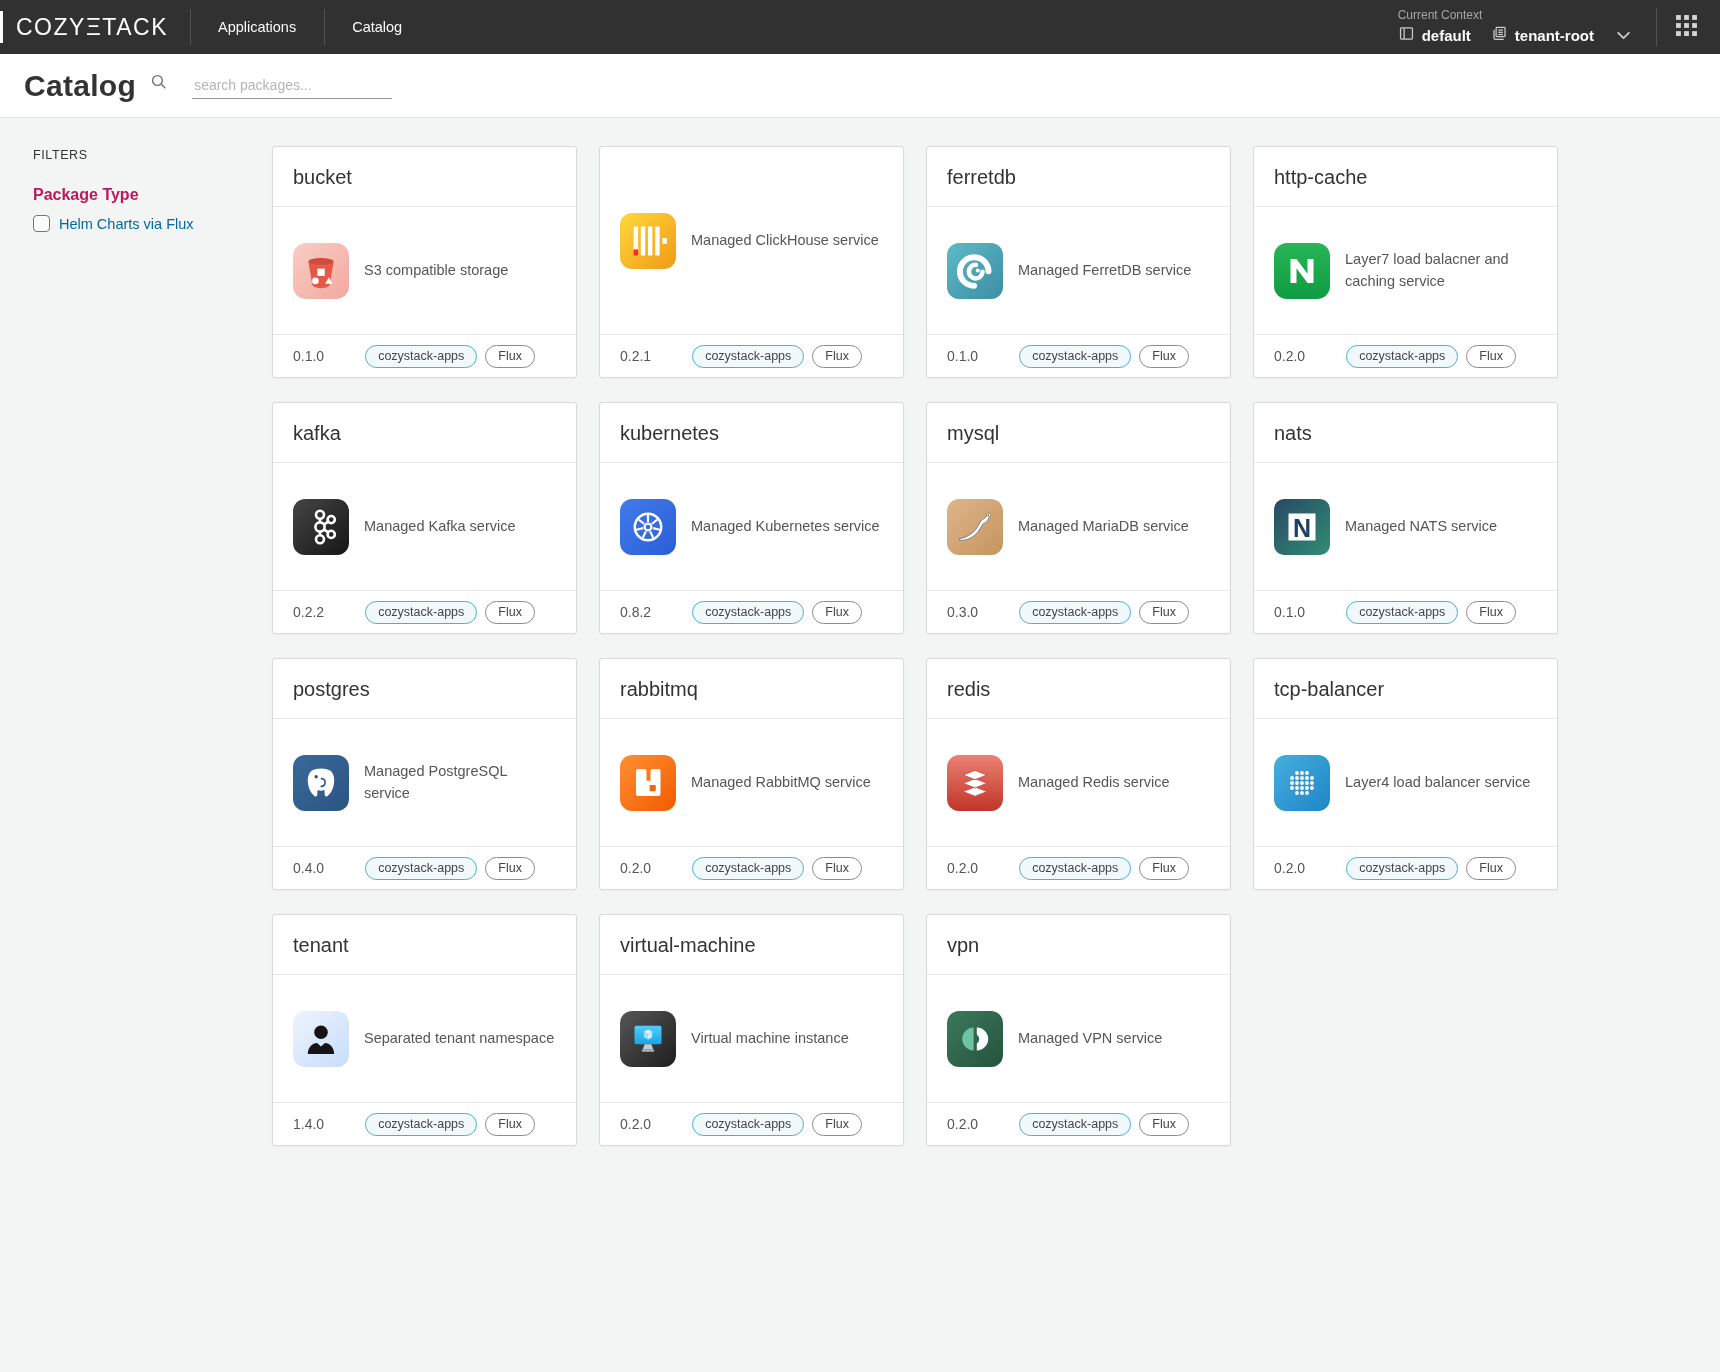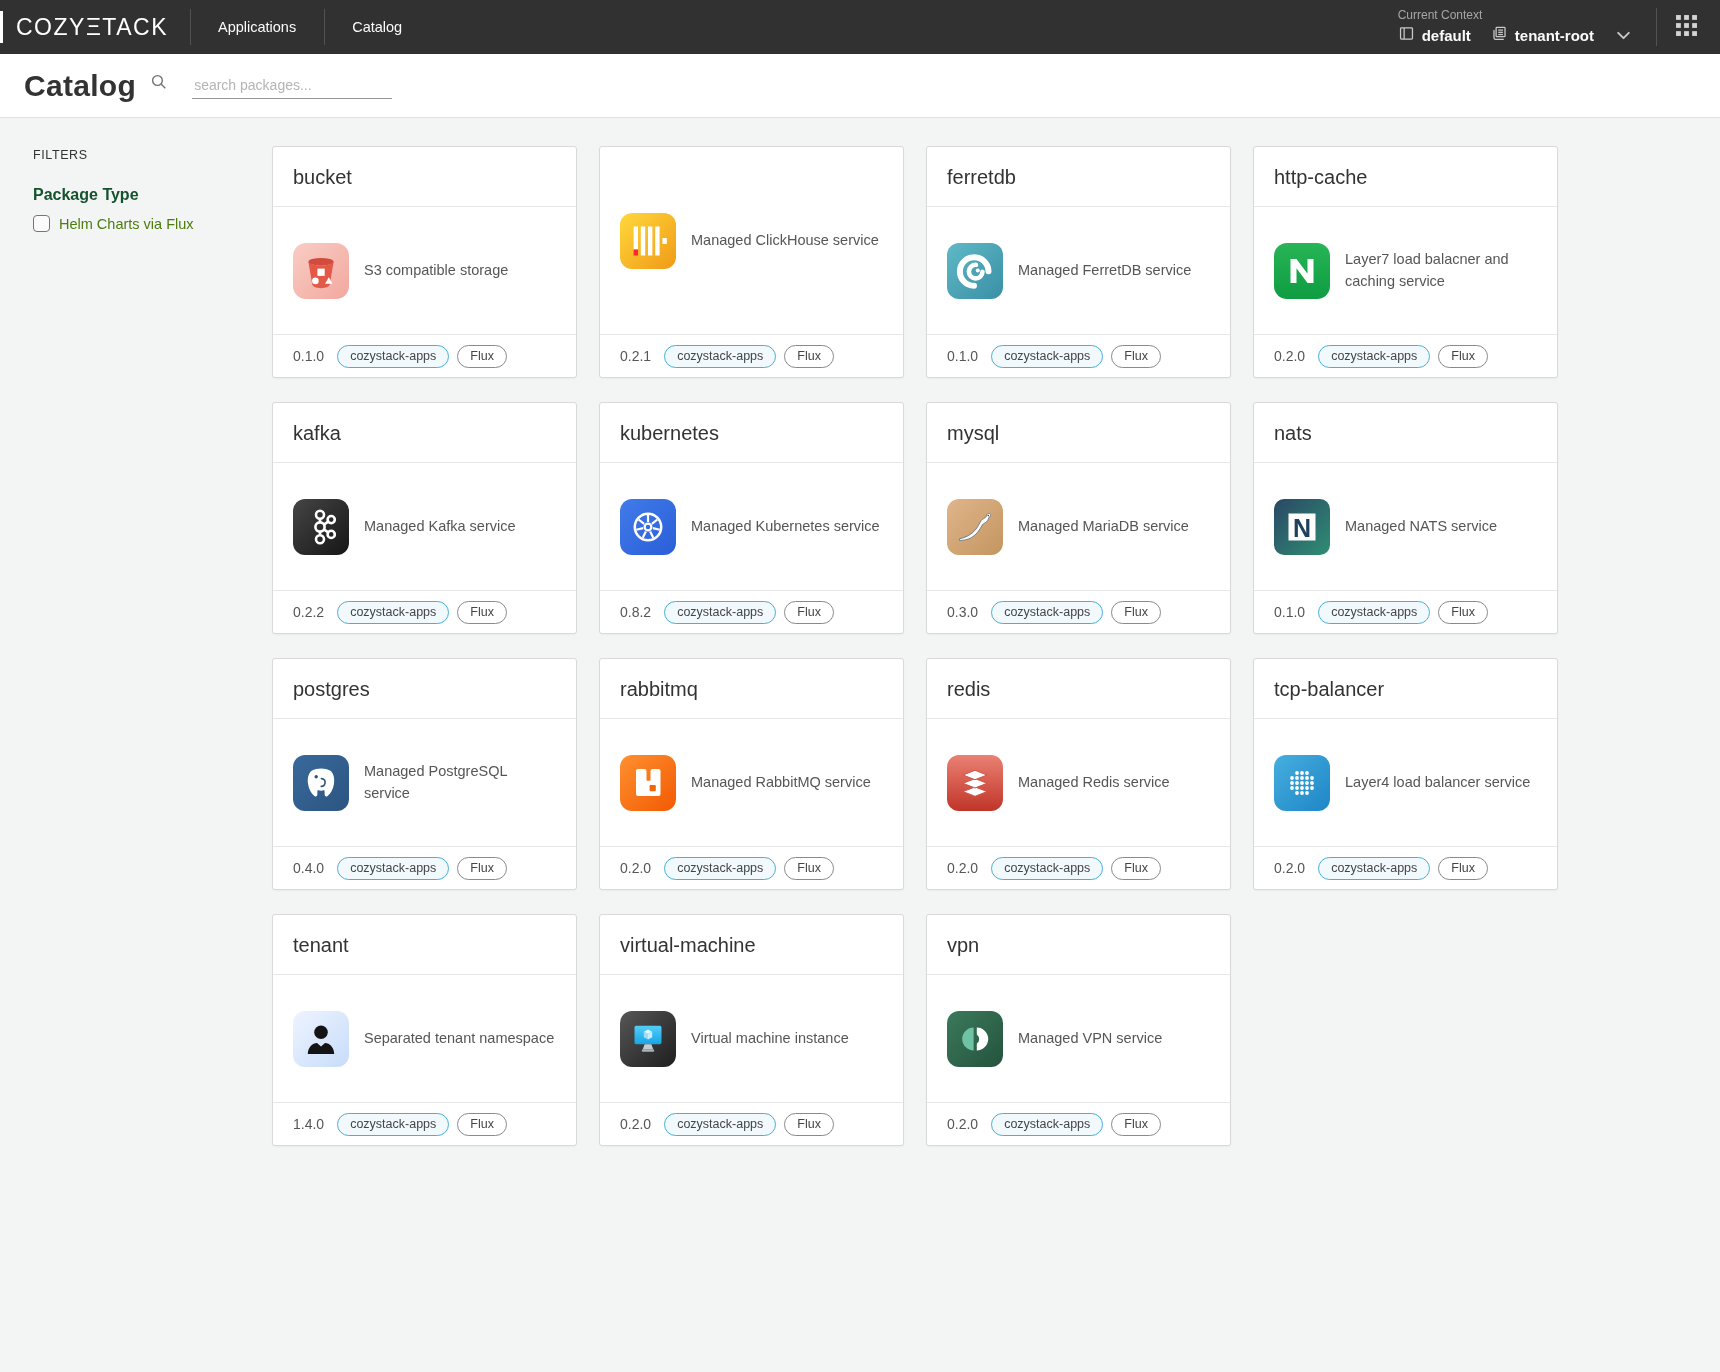--- a/index.html
+++ b/index.html
@@ -48,27 +48,27 @@
   .search-input {
     border:none; border-bottom:1px solid #979797; background:transparent;
     width:200px; font-size:14px; padding:4px 2px 5px; outline:none;
     font-family:"Liberation Sans", sans-serif; color:#333;
   }
   .search-input::placeholder { color:#b4b4b4; }
   
   .content { display:flex; padding:28px 0 15px 33px; }
   .filters { width:239px; flex-shrink:0; }
   .filters-heading { font-size:12.5px; color:#333; letter-spacing:.6px; margin-top:2px; }
-  .group-title { font-size:16px; font-weight:700; color:#14532d; margin-top:24px; }
+  .group-title { font-size:16px; font-weight:700; color:#be185d; margin-top:24px; }
   .filter-option { display:flex; align-items:center; gap:9px; margin-top:11px; }
   .checkbox {
     width:17px; height:17px; border:1.6px solid #757575; border-radius:4px;
     background:#fbfbfb; cursor:pointer; flex-shrink:0;
   }
-  .filter-option label { font-size:14.5px; color:#4d7c0f; cursor:pointer; }
+  .filter-option label { font-size:14.5px; color:#0369a1; cursor:pointer; }
   
   .grid {
     display:grid; grid-template-columns:repeat(4,305px);
     column-gap:22px; row-gap:24px;
   }
   .card {
     background:#fff; border:1px solid #d9d9d9; border-radius:3px;
     height:232px; display:flex; flex-direction:column;
     box-shadow:0 1px 2px rgba(0,0,0,.04); cursor:pointer;
   }
@@ -76,21 +76,21 @@
     padding:19px 20px 17px; border-bottom:1px solid #e8e8e8;
     font-size:20px; color:#333; font-weight:400;
   }
   .card-body {
     flex:1; display:flex; align-items:center; gap:15px;
     padding:0 20px; border-bottom:1px solid #e8e8e8;
   }
   .card-icon { width:56px; height:56px; flex-shrink:0; }
   .card-icon svg { display:block; width:56px; height:56px; }
   .card-desc { font-size:14.5px; color:#565656; line-height:1.45; }
-  .card-footer { height:42px; display:flex; align-items:center; padding:0 16px 0 20px; }
+  .card-footer { height:42px; display:flex; align-items:center; padding:0 16px 0 20px;gap:28px; }
   .card-version { font-size:14px; color:#565656; margin-right:13px; }
   .card-tags { display:flex; gap:8px; }
   .tag {
     display:inline-flex; align-items:center; height:23px; padding:0 12px;
     border-radius:12px; font-size:12.5px; color:#454545; white-space:nowrap; cursor:pointer;
   }
   .tag-repo { border:1px solid #49afd9; background:#f1f9fd; }
   .tag-neutral { border:1px solid #8a8a8a; background:#fff; }
 </style>
 </head>

